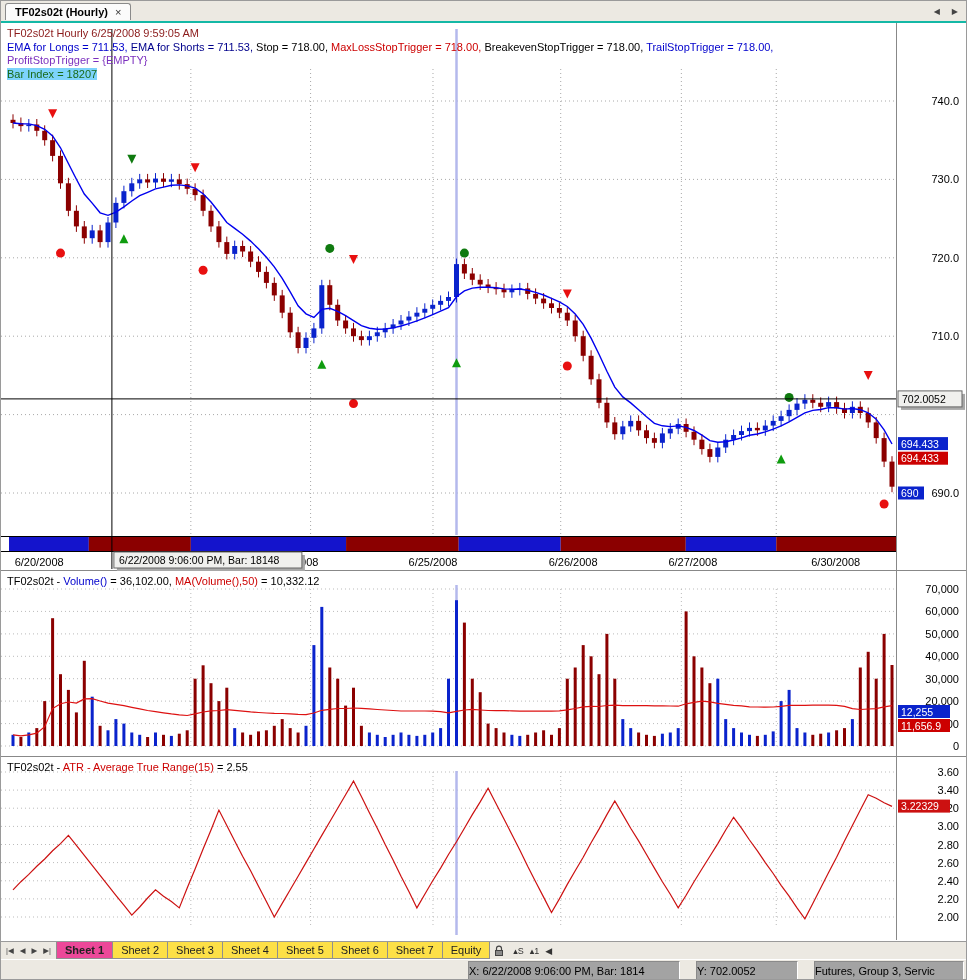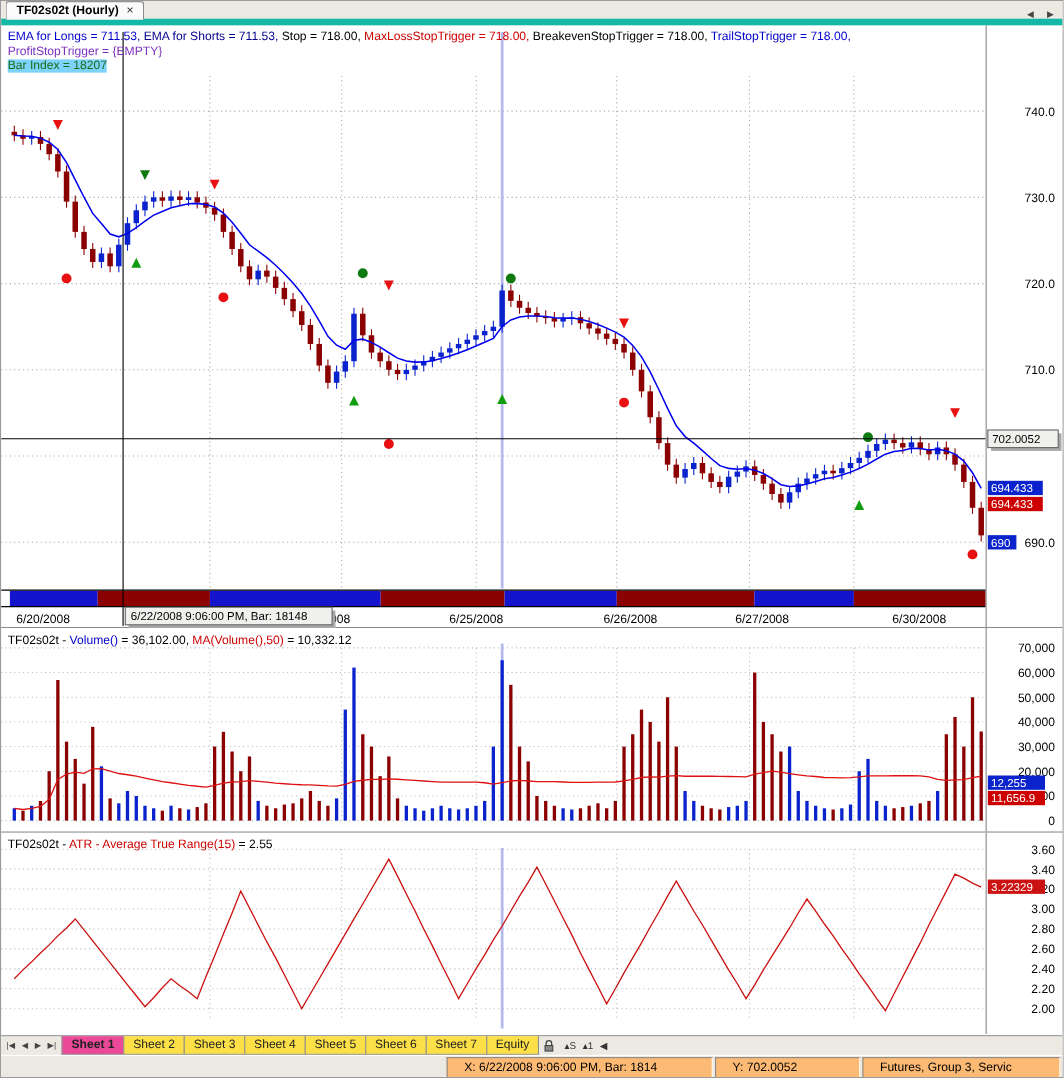--- a/index.html
+++ b/index.html
@@ -1,38 +1,38 @@
 <!DOCTYPE html>
 <html><head>
 <meta charset="utf-8">
 <style>
   html,body{margin:0;padding:0;background:#d8d4cc;font-family:"Liberation Sans",sans-serif;}
   .window{position:relative;width:967px;height:980px;background:#ffffff;overflow:hidden;border:1px solid #9a9a9a;box-sizing:border-box;}
-  .tabbar{position:absolute;top:0;left:0;right:0;height:22px;background:#ece9e2;border-bottom:6px solid #14b8a6;display:flex;align-items:flex-start;box-sizing:border-box;}
+  .tabbar{position:absolute;top:0;left:0;right:0;height:22px;background:#ece9e2;border-bottom:2px solid #14b8a6;display:flex;align-items:center;box-sizing:border-box;}
   .doc-tab{display:flex;align-items:center;gap:7px;background:#fbfbfb;border:1px solid #8a8a8a;border-bottom:none;border-radius:3px 3px 0 0;padding:2px 9px;margin-left:4px;font-size:11px;font-weight:bold;height:17px;box-sizing:border-box;}
   .doc-tab .close{font-size:11px;font-weight:normal;color:#333;cursor:default;}
   .tab-arrows{margin-left:auto;display:flex;align-items:center;height:22px;padding-right:4px;gap:4px;}
   .arrow-btn{font-size:8px;color:#444;border:1px solid transparent;padding:1px 3px;}
   .hdr{position:absolute;left:6px;top:26px;z-index:5;font-size:11px;line-height:13.5px;pointer-events:none;white-space:nowrap;}
   .hline span{white-space:pre;}
   .pane{position:absolute;left:0;background:transparent;}
   #svg-main{top:22px;}
   #svg-vol{top:570px;}
   #svg-atr{top:756px;}
   .sheetbar{position:absolute;top:940px;left:0;right:0;height:18px;background:#ece9e2;border-top:1px solid #9a9a9a;display:flex;align-items:center;font-size:11px;box-sizing:border-box;}
   .navbtns{display:flex;align-items:center;padding:0 3px;gap:2px;}
   .nav-btn{font-size:7.5px;color:#444;padding:0 2px;}
   .sheet-tabs{display:flex;align-items:stretch;height:17px;}
   .sheet-tab{display:flex;align-items:center;padding:0 8px;border:1px solid #8f8f8f;border-top:none;background:#fde047;color:#222;margin-right:-1px;font-size:11px;}
   .sheet-tab.active{background:#ec4899;font-weight:bold;}
   .sheet-extra{display:flex;align-items:center;padding:0 4px;}
   .sheet-extras{display:flex;align-items:center;gap:6px;padding:0 4px;font-size:9px;color:#333;}
   .statusbar{position:absolute;top:958px;left:0;right:0;height:22px;background:#ece9e2;border-top:1px solid #ffffff;display:flex;align-items:center;font-size:11px;box-sizing:border-box;padding:1px 2px;gap:2px;}
   .status-spacer{flex:1;}
-  .status-cell{border:1px solid;border-color:#8a8a8a #ffffff #ffffff #8a8a8a;padding:1px 15px;height:16px;display:flex;align-items:center;white-space:nowrap;overflow:hidden;background:#fdba74;}
+  .status-cell{border:1px solid;border-color:#8a8a8a #ffffff #ffffff #8a8a8a;padding:1px 0;height:16px;display:flex;align-items:center;white-space:nowrap;overflow:hidden;background:#a3a3a3;margin-left:14px;}
   .cell-x{width:210px;}
   .cell-y{width:100px;}
   .cell-right{width:148px;}
 </style>
 </head>
 <body>
 
 <div class="window">
 
   <div class="tabbar">
@@ -40,20 +40,21 @@
       <span>TF02s02t (Hourly)</span>
       <span class="close">×</span>
     </div>
     <div class="tab-arrows">
       <span class="arrow-btn">◀</span>
       <span class="arrow-btn">▶</span>
     </div>
   </div>
 
   <div class="hdr">
+    <div class="hline"><span style="color: rgb(139, 26, 26);">TF02s02t Hourly 6/25/2008 9:59:05 AM</span></div>
     <div class="hline"><span style="color: rgb(0, 0, 204);">EMA for Longs = 711.53, </span><span style="color: rgb(0, 0, 139);">EMA for Shorts = 711.53, </span><span style="color: rgb(0, 0, 0);">Stop = 718.00, </span><span style="color: rgb(204, 0, 0);">MaxLossStopTrigger = 718.00, </span><span style="color: rgb(0, 0, 0);">BreakevenStopTrigger = 718.00, </span><span style="color: rgb(0, 0, 204);">TrailStopTrigger = 718.00,</span></div>
     <div class="hline"><span style="color: rgb(123, 47, 190);">ProfitStopTrigger = {EMPTY}</span></div>
     <div class="hline"><span style="color: rgb(26, 107, 26); background: #7dd3fc;">Bar Index = 18207</span></div>
   </div>
 
   <svg id="svg-main" class="pane" width="967" height="548">
       <line x1="0" y1="78" x2="895" y2="78" stroke="#a8a8a8" stroke-dasharray="1 3"></line>
       <line x1="0" y1="156.4" x2="895" y2="156.4" stroke="#a8a8a8" stroke-dasharray="1 3"></line>
       <line x1="0" y1="234.8" x2="895" y2="234.8" stroke="#a8a8a8" stroke-dasharray="1 3"></line>
       <line x1="0" y1="313.2" x2="895" y2="313.2" stroke="#a8a8a8" stroke-dasharray="1 3"></line>

